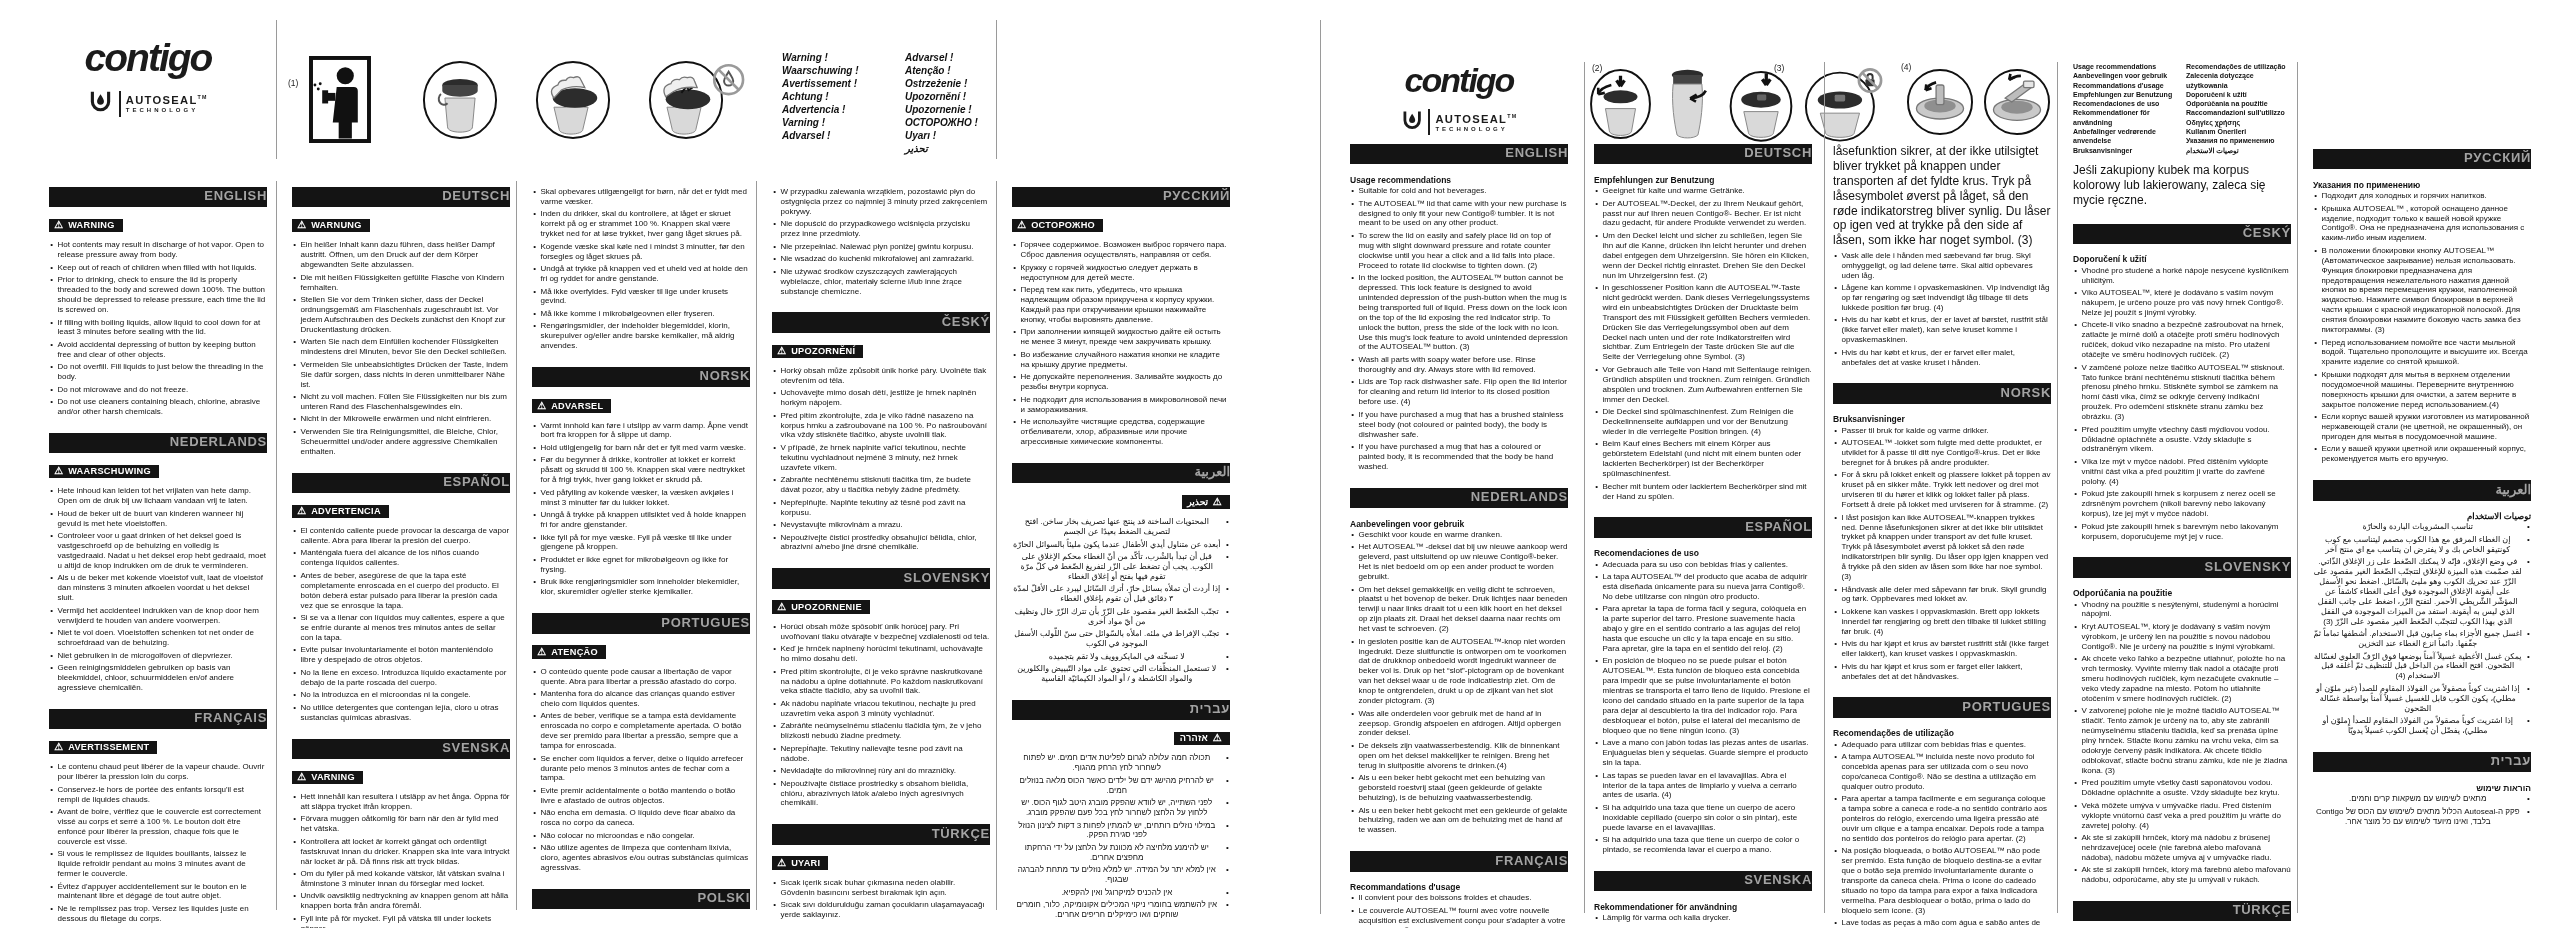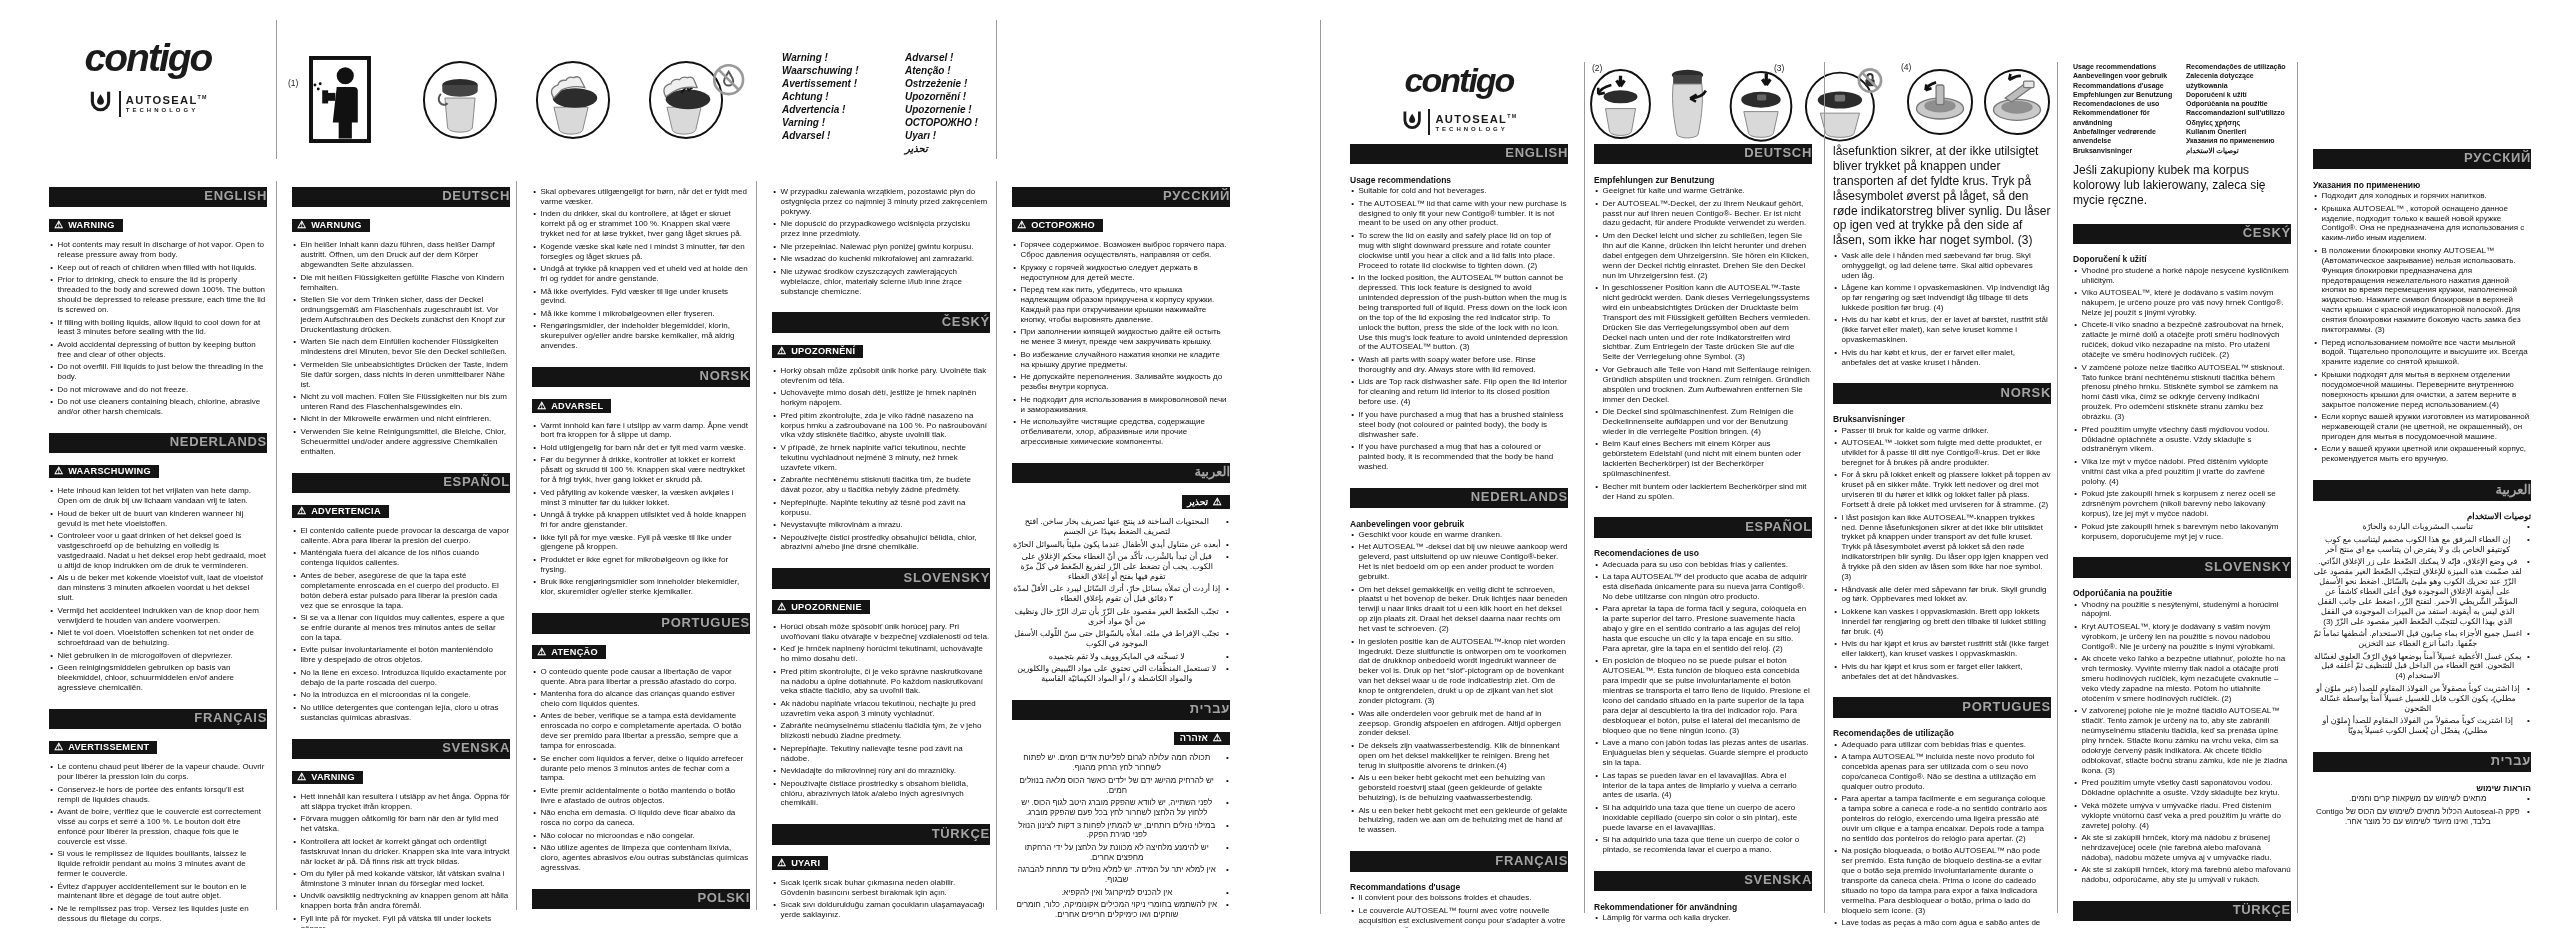--- a/index.html
+++ b/index.html
@@ -171,21 +171,21 @@
           <span class="tri">⚠</span>
           <span class="badge-label">WARNUNG</span>
         </div><ul class="bullets">
           <li class="bullet">Ein heißer Inhalt kann dazu führen, dass heißer Dampf austritt. Öffnen, um den Druck auf der dem Körper abgewandten Seite abzulassen.</li>
           <li class="bullet">Die mit heißen Flüssigkeiten gefüllte Flasche von Kindern fernhalten.</li>
           <li class="bullet">Stellen Sie vor dem Trinken sicher, dass der Deckel ordnungsgemäß am Flaschenhals zugeschraubt ist. Vor jedem Aufschrauben des Deckels zunächst den Knopf zur Druckentlastung drücken.</li>
           <li class="bullet">Warten Sie nach dem Einfüllen kochender Flüssigkeiten mindestens drei Minuten, bevor Sie den Deckel schließen.</li>
           <li class="bullet">Vermeiden Sie unbeabsichtigtes Drücken der Taste, indem Sie dafür sorgen, dass nichts in deren unmittelbarer Nähe ist.</li>
           <li class="bullet">Nicht zu voll machen. Füllen Sie Flüssigkeiten nur bis zum unteren Rand des Flaschenhalsgewindes ein.</li>
           <li class="bullet">Nicht in der Mikrowelle erwärmen und nicht einfrieren.</li>
-          <li class="bullet">Verwenden Sie keine Reinigungsmittel, die Bleiche, Chlor, Scheuermittel und/oder andere aggressive Chemikalien enthalten.</li>
+          <li class="bullet">Verwenden Sie tira Reinigungsmittel, die Bleiche, Chlor, Scheuermittel und/oder andere aggressive Chemikalien enthalten.</li>
         </ul></section>
       <section class="sec"><div class="langbar">ESPAÑOL</div><div class="badge">
           <span class="tri">⚠</span>
           <span class="badge-label">ADVERTENCIA</span>
         </div><ul class="bullets">
           <li class="bullet">El contenido caliente puede provocar la descarga de vapor caliente. Abra para liberar la presión del cuerpo.</li>
           <li class="bullet">Manténgala fuera del alcance de los niños cuando contenga líquidos calientes.</li>
           <li class="bullet">Antes de beber, asegúrese de que la tapa esté completamente enroscada en el cuerpo del producto. El botón deberá estar pulsado para liberar la presión cada vez que se enrosque la tapa.</li>
           <li class="bullet">Si se va a llenar con líquidos muy calientes, espere a que se enfríe durante al menos tres minutos antes de sellar con la tapa.</li>
           <li class="bullet">Evite pulsar involuntariamente el botón manteniéndolo libre y despejado de otros objetos.</li>

